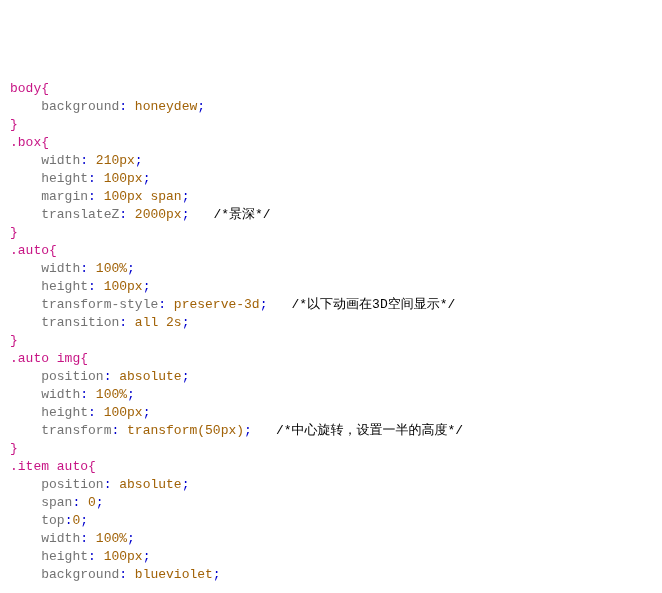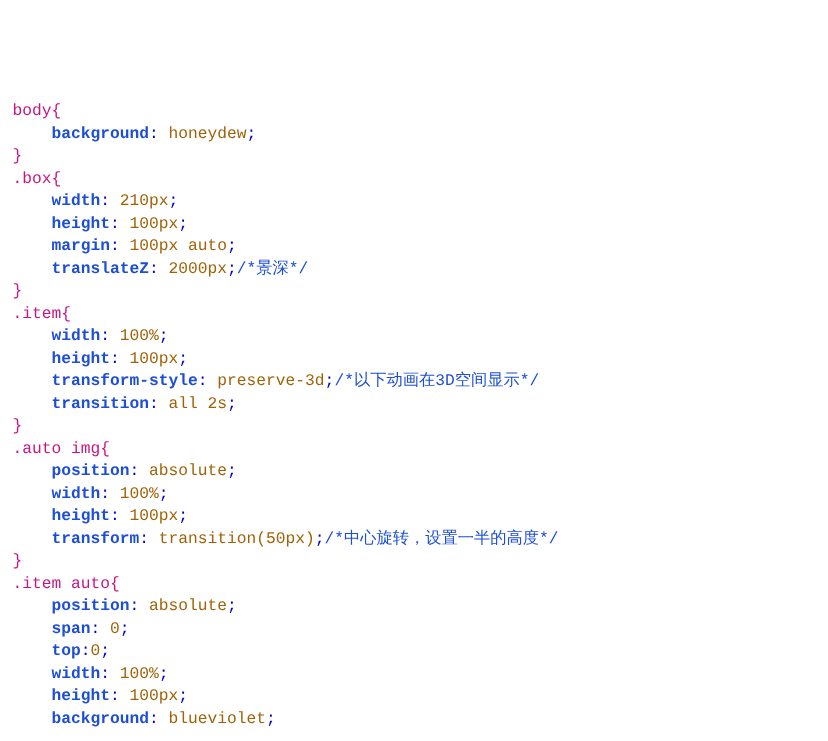--- a/index.html
+++ b/index.html
@@ -12,51 +12,51 @@
     color: #333333;
     white-space: pre;
   }
   .code-block {
     display: block;
   }
   .line {
     display: block;
   }
   .sel  { color: #c71585; text-align: right; }   
-  .prop { color: #1d4ed8; font-weight: bold; }   
+  .prop { color: #737373; }   
   .val  { color: #a16207; }   
   .brace{ color: #c71585; }   
   .punc { color: #0000cd; }   
-  .cmt  { color: #1d4ed8; }
+  .cmt  { color: #000000; margin-left: 24px; }
 </style>
 </head>
 <body>
 
 
 
 <div class="code-block" id="code-root"><span class="line"><span class="sel">body</span><span class="brace">{</span>
 </span><span class="line">    <span class="prop">background</span><span class="punc">: </span><span class="val">honeydew</span><span class="punc">;</span>
 </span><span class="line"><span class="brace">}</span>
 </span><span class="line"><span class="sel">.box</span><span class="brace">{</span>
 </span><span class="line">    <span class="prop">width</span><span class="punc">: </span><span class="val">210px</span><span class="punc">;</span>
 </span><span class="line">    <span class="prop">height</span><span class="punc">: </span><span class="val">100px</span><span class="punc">;</span>
-</span><span class="line">    <span class="prop">margin</span><span class="punc">: </span><span class="val">100px auto</span><span class="punc">;</span>
+</span><span class="line">    <span class="prop">margin</span><span class="punc">: </span><span class="val">100px span</span><span class="punc">;</span>
 </span><span class="line">    <span class="prop">translateZ</span><span class="punc">: </span><span class="val">2000px</span><span class="punc">;</span><span class="cmt">/*景深*/</span>
 </span><span class="line"><span class="brace">}</span>
-</span><span class="line"><span class="sel">.item</span><span class="brace">{</span>
+</span><span class="line"><span class="sel">.auto</span><span class="brace">{</span>
 </span><span class="line">    <span class="prop">width</span><span class="punc">: </span><span class="val">100%</span><span class="punc">;</span>
 </span><span class="line">    <span class="prop">height</span><span class="punc">: </span><span class="val">100px</span><span class="punc">;</span>
 </span><span class="line">    <span class="prop">transform-style</span><span class="punc">: </span><span class="val">preserve-3d</span><span class="punc">;</span><span class="cmt">/*以下动画在3D空间显示*/</span>
 </span><span class="line">    <span class="prop">transition</span><span class="punc">: </span><span class="val">all 2s</span><span class="punc">;</span>
 </span><span class="line"><span class="brace">}</span>
 </span><span class="line"><span class="sel">.auto img</span><span class="brace">{</span>
 </span><span class="line">    <span class="prop">position</span><span class="punc">: </span><span class="val">absolute</span><span class="punc">;</span>
 </span><span class="line">    <span class="prop">width</span><span class="punc">: </span><span class="val">100%</span><span class="punc">;</span>
 </span><span class="line">    <span class="prop">height</span><span class="punc">: </span><span class="val">100px</span><span class="punc">;</span>
-</span><span class="line">    <span class="prop">transform</span><span class="punc">: </span><span class="val">transition(50px)</span><span class="punc">;</span><span class="cmt">/*中心旋转，设置一半的高度*/</span>
+</span><span class="line">    <span class="prop">transform</span><span class="punc">: </span><span class="val">transform(50px)</span><span class="punc">;</span><span class="cmt">/*中心旋转，设置一半的高度*/</span>
 </span><span class="line"><span class="brace">}</span>
 </span><span class="line"><span class="sel">.item auto</span><span class="brace">{</span>
 </span><span class="line">    <span class="prop">position</span><span class="punc">: </span><span class="val">absolute</span><span class="punc">;</span>
 </span><span class="line">    <span class="prop">span</span><span class="punc">: </span><span class="val">0</span><span class="punc">;</span>
 </span><span class="line">    <span class="prop">top</span><span class="punc">:</span><span class="val">0</span><span class="punc">;</span>
 </span><span class="line">    <span class="prop">width</span><span class="punc">: </span><span class="val">100%</span><span class="punc">;</span>
 </span><span class="line">    <span class="prop">height</span><span class="punc">: </span><span class="val">100px</span><span class="punc">;</span>
 </span><span class="line">    <span class="prop">background</span><span class="punc">: </span><span class="val">blueviolet</span><span class="punc">;</span>
 </span></div>
 

